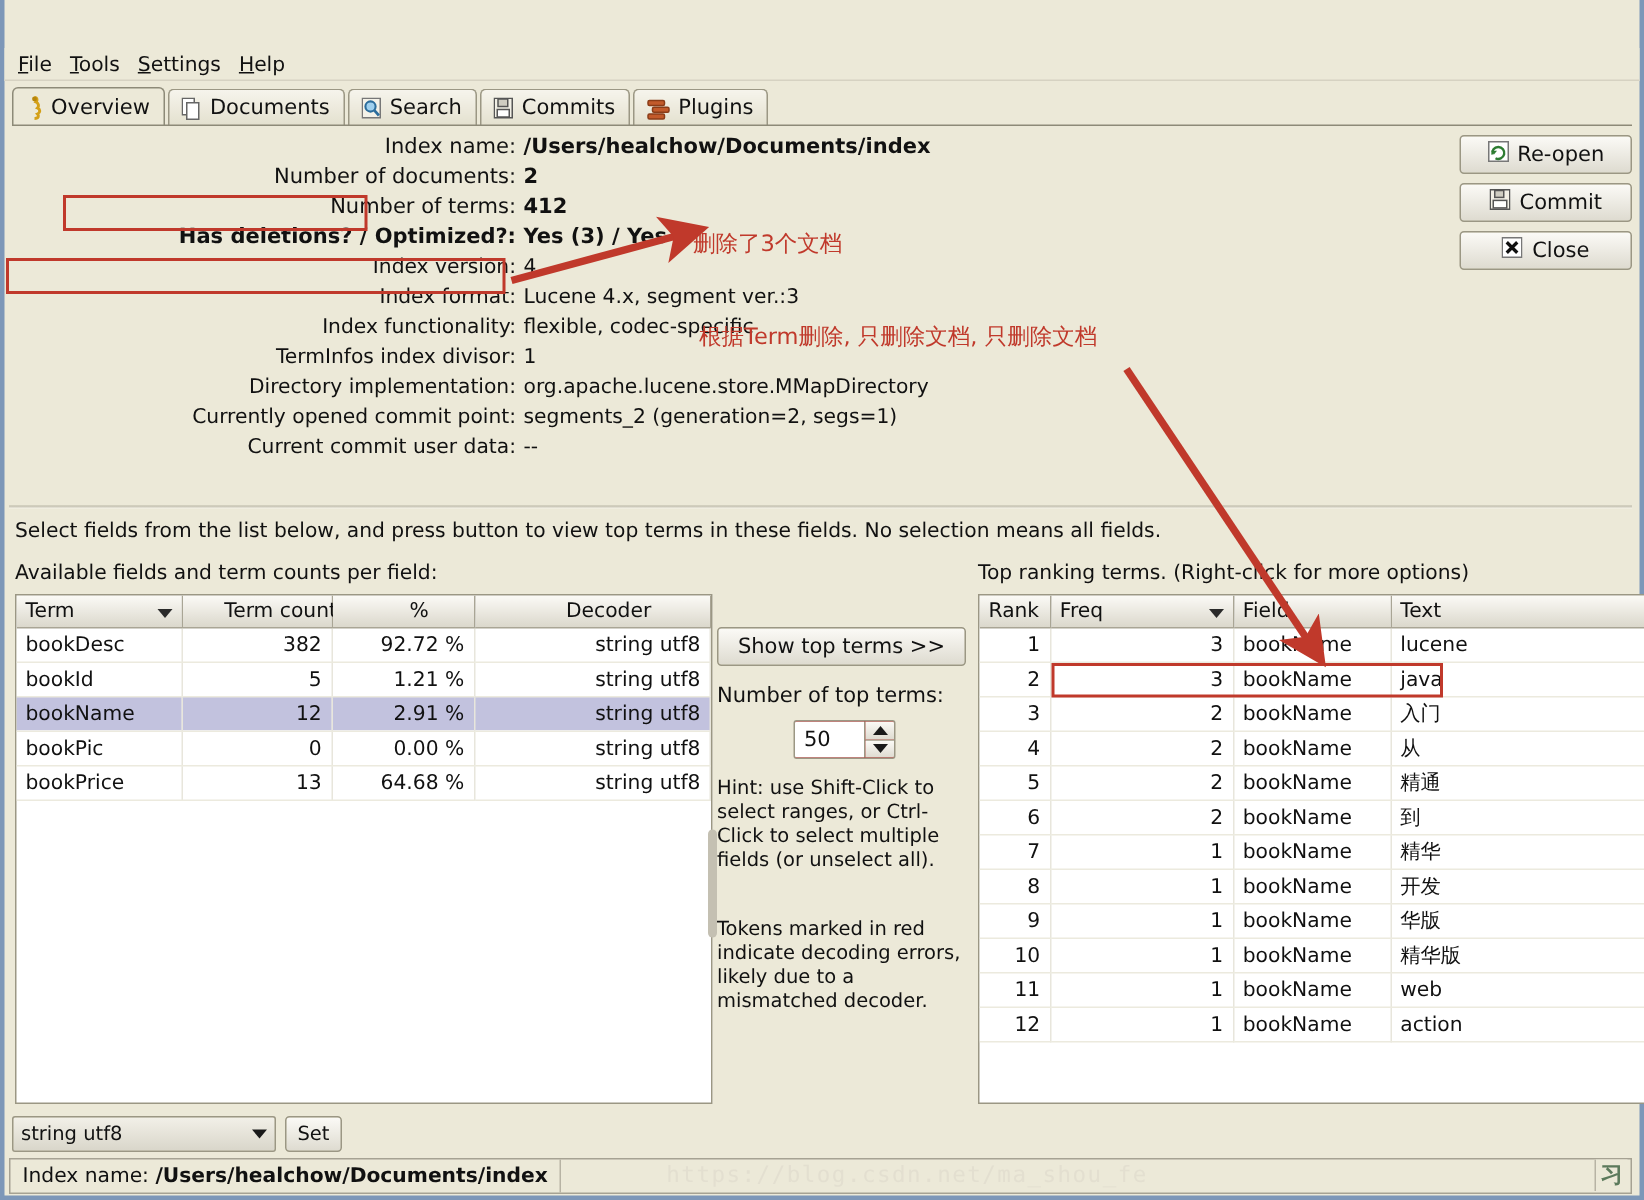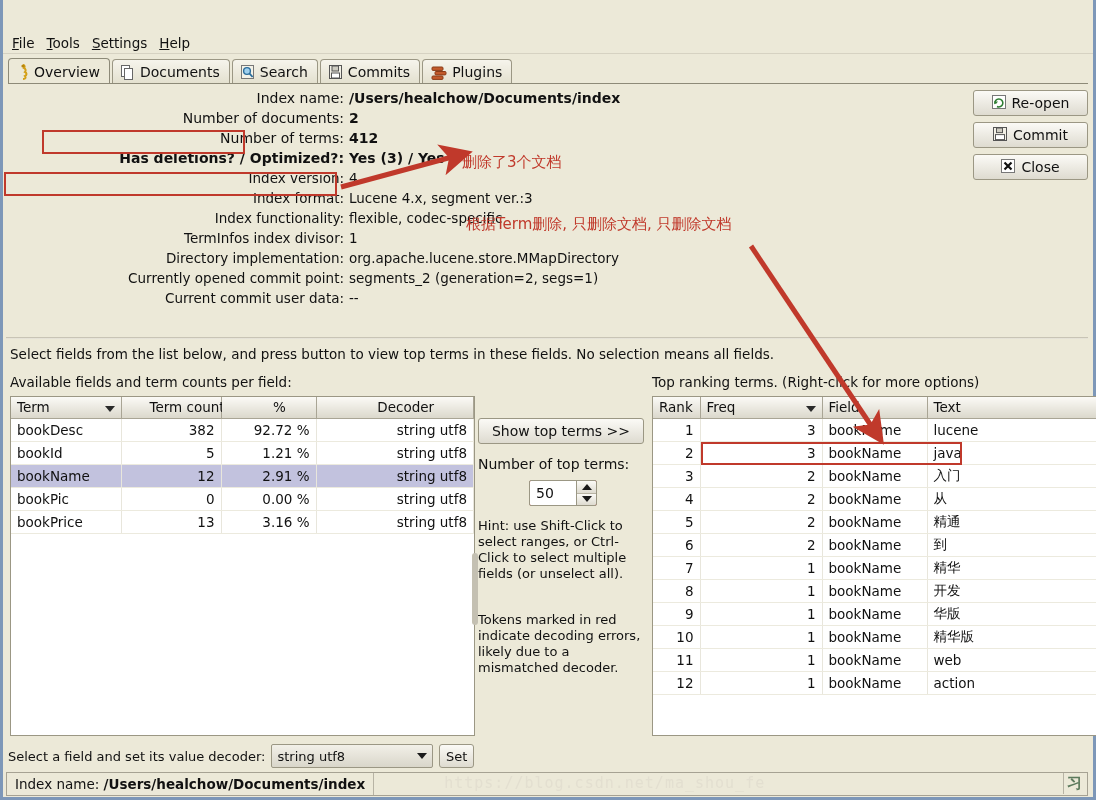--- a/index.html
+++ b/index.html
@@ -448,21 +448,21 @@
         </tr>
         <tr>
           <td>bookPic</td>
           <td class="r">0</td>
           <td class="r">0.00 %</td>
           <td class="r">string utf8</td>
         </tr>
         <tr>
           <td>bookPrice</td>
           <td class="r">13</td>
-          <td class="r">3.16 %</td>
+          <td class="r">64.68 %</td>
           <td class="r">string utf8</td>
         </tr>
       </tbody>
     </table>
   </div>
 
   <div class="mid">
     <div class="show-btn">Show top terms &gt;&gt;</div>
     <div class="mid-label">Number of top terms:</div>
     <div class="spinner">
@@ -571,21 +571,20 @@
           <td class="r">12</td>
           <td class="r">1</td>
           <td>bookName</td>
           <td>action</td>
         </tr>
       </tbody>
     </table>
   </div>
 
   <div class="decoder-bar">
-    <div class="decoder-lbl">Select a field and set its value decoder:</div>
     <div class="combo">
       <span>string utf8</span>
       <span class="cc"></span>
     </div>
     <div class="setbtn">Set</div>
   </div>
 
   <div class="statusbar">
     <div class="status-cell">
       <span>Index name:</span>&nbsp;

